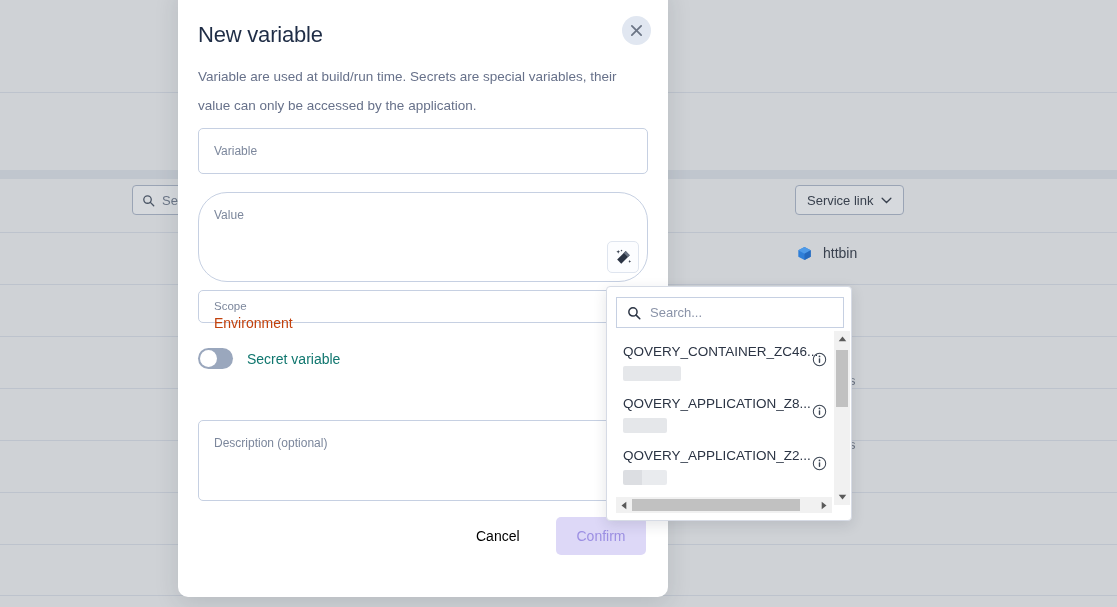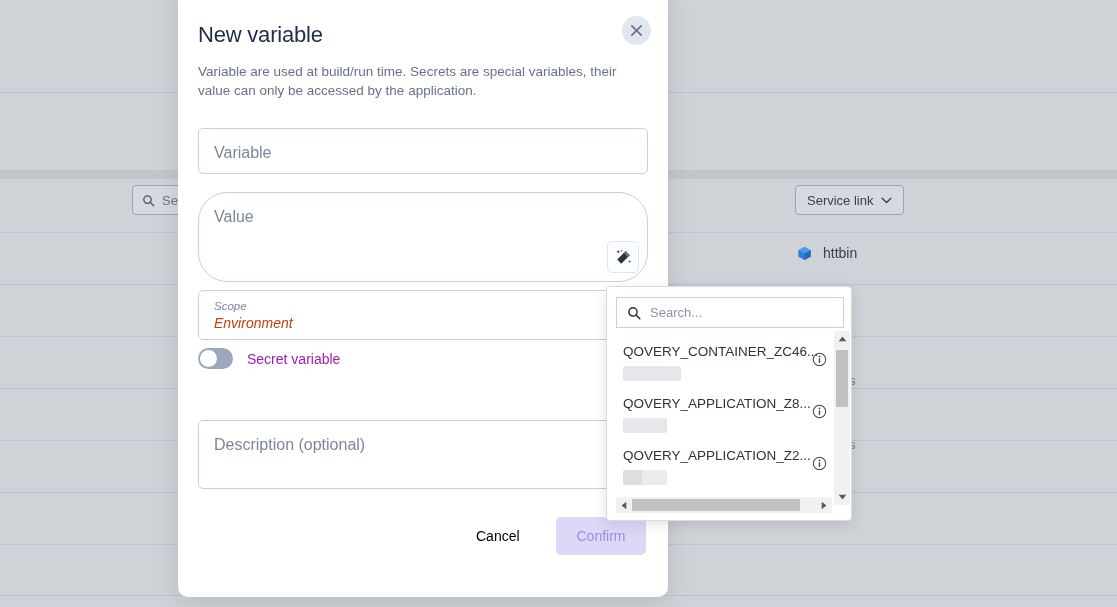--- a/index.html
+++ b/index.html
@@ -79,33 +79,33 @@
   }
   .close-btn {
     position: absolute; right: 17px; top: 30px;
     width: 29px; height: 29px; border-radius: 50%;
     background: #e1e7f1;
     display: flex; align-items: center; justify-content: center;
     cursor: pointer; border: none;
   }
   .modal-desc {
     position: absolute; left: 20px; top: 76px; width: 450px;
-    font-size: 13.5px; line-height: 19px; color: #67718a;
+    font-size: 13.5px; line-height: 29px; color: #67718a;
   }
 
   
   .field {
     position: absolute;
     border: 1px solid #c6d0e2;
     border-radius: 5px;
     background: #fff;
   }
   .field-ph {
     position: absolute; left: 15px; top: 15px;
-    font-size: 16px; color: #7c879c;
+    font-size: 12px; color: #7c879c;
   }
   .field-label {
     position: absolute; left: 15px; top: 9px;
     font-size: 11.5px; color: #7c879c;
   }
   .field-value {
     position: absolute; left: 15px; top: 24px;
     font-size: 14px; color: #c2410c;
   }
   .wand-btn {
@@ -125,21 +125,21 @@
   .toggle {
     width: 35px; height: 21px; border-radius: 11px;
     background: #9aa7bd; position: relative; cursor: pointer;
     border: none;
   }
   .toggle .knob {
     position: absolute; left: 2px; top: 2px;
     width: 17px; height: 17px; border-radius: 50%;
     background: #fff;
   }
-  .toggle-label { font-size: 14px; color: #a21caf; }
+  .toggle-label { font-size: 14px; color: #0f766e; }
 
   
   .cancel-btn {
     position: absolute; left: 298px; top: 542px;
     font-size: 14px; color: #000000;
     background: none; border: none; cursor: pointer;
     font-family: inherit;
   }
   .confirm-btn {
     position: absolute; left: 378px; top: 531px;
@@ -288,33 +288,33 @@
         <svg width="17" height="17" viewBox="0 0 18 18">
           <path d="M11.3 2.2 L15.6 6.5 L6.6 15.5 L2.3 11.2 Z" fill="#2b3444"></path>
           <path d="M11.3 2.2 L15.6 6.5 L13.6 8.5 L9.3 4.2 Z" fill="#6b7585"></path>
           <path d="M3.4 1.0 l.55 1.45 1.45.55 -1.45.55 -.55 1.45 -.55 -1.45 -1.45 -.55 1.45 -.55 Z" fill="#2b3444"></path>
           <path d="M15.6 11.6 l.45 1.1 1.1.45 -1.1.45 -.45 1.1 -.45 -1.1 -1.1 -.45 1.1 -.45 Z" fill="#2b3444"></path>
           <path d="M6.9 .6 l.3 .8 .8 .3 -.8 .3 -.3 .8 -.3 -.8 -.8 -.3 .8 -.3 Z" fill="#2b3444"></path>
         </svg>
       </button>
     </div>
 
-    <div class="field" style="left:20px;top:304px;width:450px;height:50px;font-style:italic;">
+    <div class="field" style="left:20px;top:304px;width:450px;height:33px;">
       <span class="field-label">Scope</span>
       <span class="field-value">Environment</span>
     </div>
 
     <div class="toggle-row">
       <button class="toggle">
         <span class="knob"></span>
       </button>
       <span class="toggle-label">Secret variable</span>
     </div>
 
-    <div class="field" style="left:20px;top:434px;width:450px;height:69px;">
+    <div class="field" style="left:20px;top:434px;width:450px;height:81px;">
       <span class="field-ph">Description (optional)</span>
     </div>
 
     <button class="cancel-btn">Cancel</button>
     <button class="confirm-btn">Confirm</button>
   </div>
 </div>
 
 <div class="dropdown">
 

